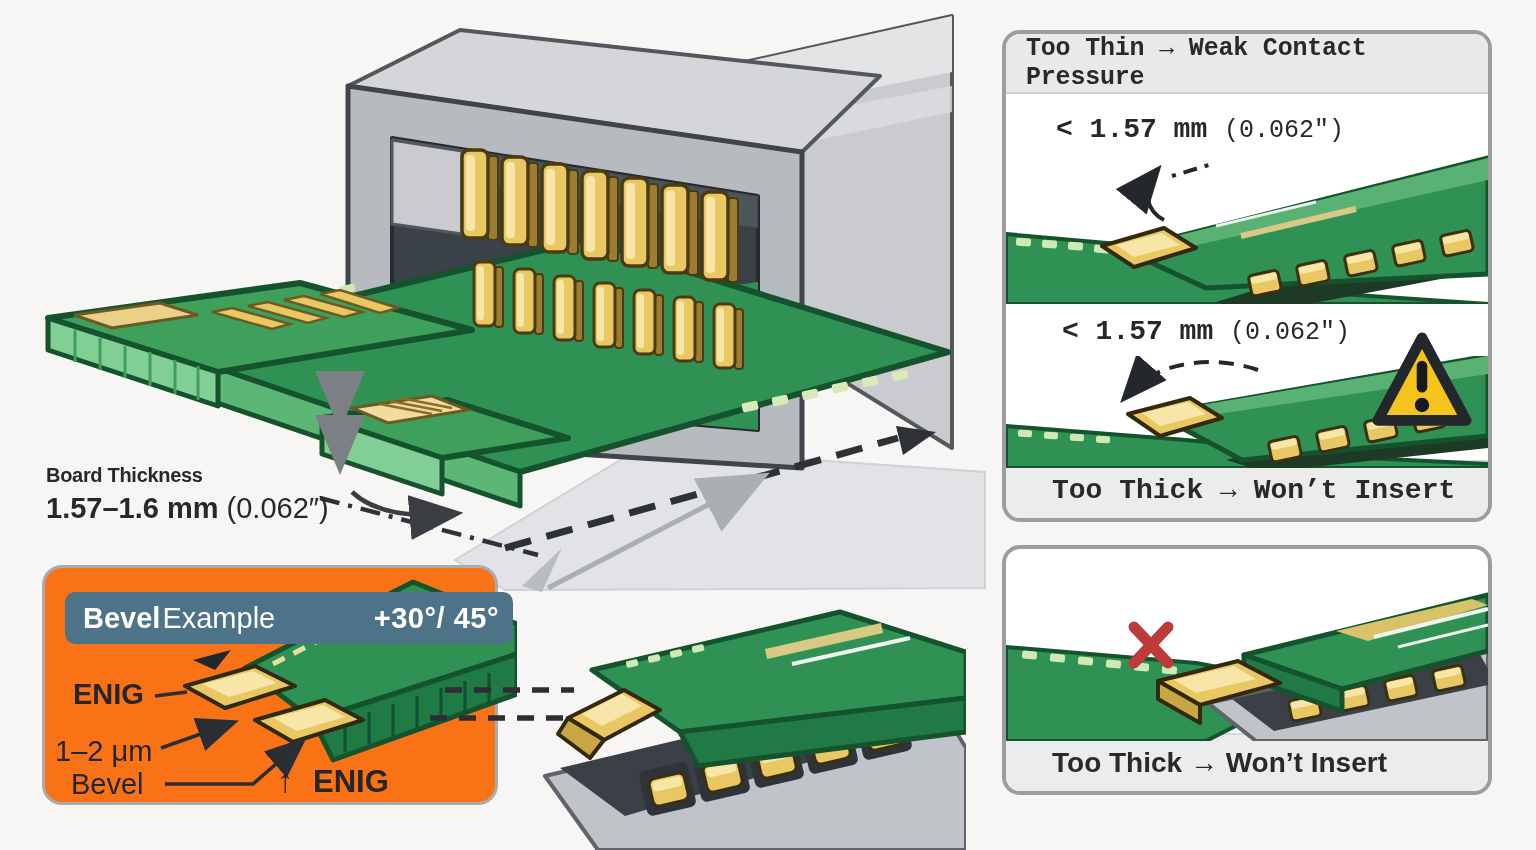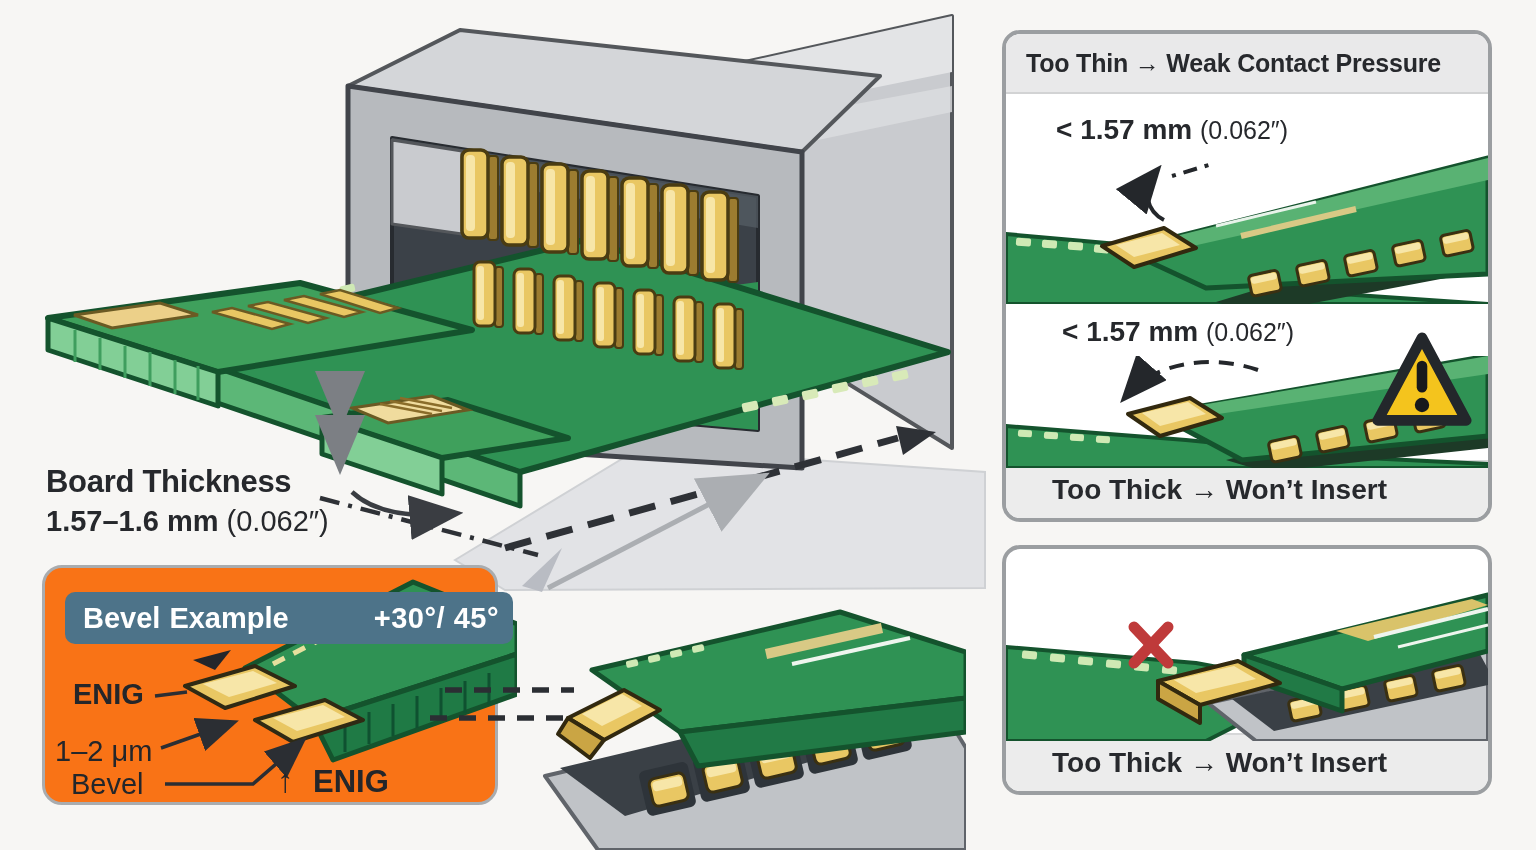--- a/index.html
+++ b/index.html
@@ -6,40 +6,40 @@
   body{
     width:1536px;height:850px;position:relative;overflow:hidden;
     background:#f7f6f4;
     font-family:"Liberation Sans", sans-serif;
     color:#26282c;
   }
   .abs{position:absolute;}
   svg{display:block;}
   
   .board-thickness{left:46px;top:464px;line-height:1.18;}
-  .board-thickness .t1{font-size:31px;font-weight:700;letter-spacing:-0.3px;}
+  .board-thickness .t1{font-size:20px;font-weight:700;letter-spacing:-0.3px;}
   .board-thickness .t2{font-size:29px;margin-top:3px;}
   .board-thickness .t2 .v{font-weight:700;}
   .board-thickness .t2 .p{font-weight:400;}
   
   .bevel-box{left:42px;top:565px;width:456px;height:240px;background:#f97316;
     border:3px solid #a9acaf;border-radius:20px;box-sizing:border-box;}
   .bevel-svg{left:0;top:0;z-index:1;}
   .bevel-header{left:20px;top:24px;width:448px;height:52px;border-radius:10px;
     background:#4d7389;z-index:2;display:flex;align-items:center;
     padding:0 14px 0 18px;box-sizing:border-box;color:#fff;font-size:29px;}
   .bevel-header .b{font-weight:700;}
-  .bevel-header .r{font-weight:700;margin-left:9px;}
+  .bevel-header .r{font-weight:400;margin-left:2px;}
   .bevel-header .angles{margin-left:auto;font-weight:700;letter-spacing:0.5px;}
   .bevel-label{z-index:3;font-size:29px;font-weight:600;color:#24262a;line-height:1;}
   .bevel-label.bold{font-weight:700;}
   
   .panel{background:#fff;border:4px solid #9b9ea1;border-radius:18px;
     box-sizing:border-box;overflow:hidden;}
-  .panel-too-thin{left:1002px;top:30px;width:490px;height:492px;}
+  .panel-too-thin{left:1002px;top:30px;width:490px;height:492px;font-family:Liberation Mono, monospace;}
   .panel-too-thick{left:1002px;top:545px;width:490px;height:250px;}
   .panel-header{position:absolute;left:0;top:0;width:100%;height:60px;background:#e9e9ea;
     border-bottom:2px solid #d2d3d4;box-sizing:border-box;display:flex;align-items:center;
     padding-left:20px;font-size:25px;font-weight:700;color:#27292d;letter-spacing:-0.2px;}
   .panel-footer{position:absolute;left:0;bottom:0;width:100%;height:58px;background:#ececec;
     border-top:2px solid #d6d7d8;box-sizing:border-box;display:flex;align-items:center;
     padding-left:46px;font-size:28px;font-weight:700;color:#27292d;}
   .measure{position:absolute;font-size:28px;white-space:nowrap;z-index:4;}
   .measure .v{font-weight:700;}
   .measure .p{font-weight:400;font-size:25px;}

